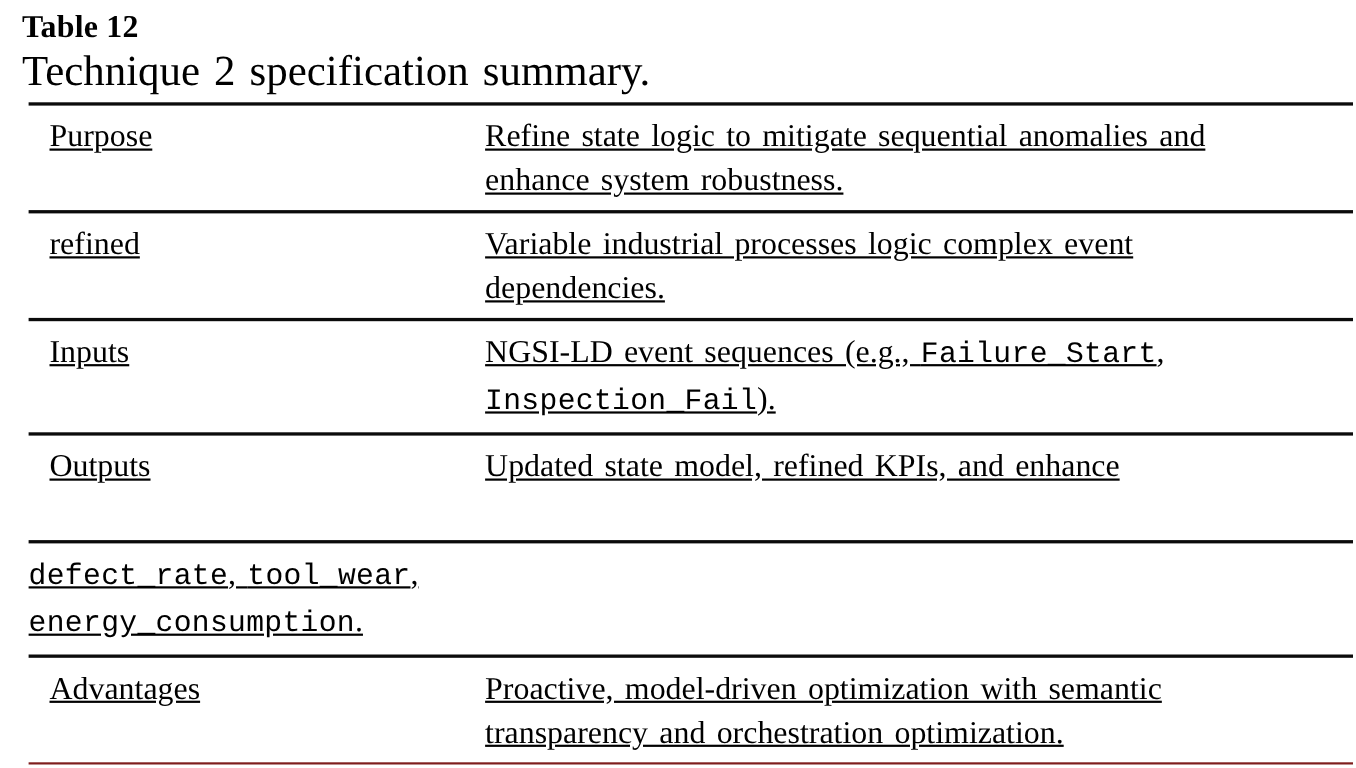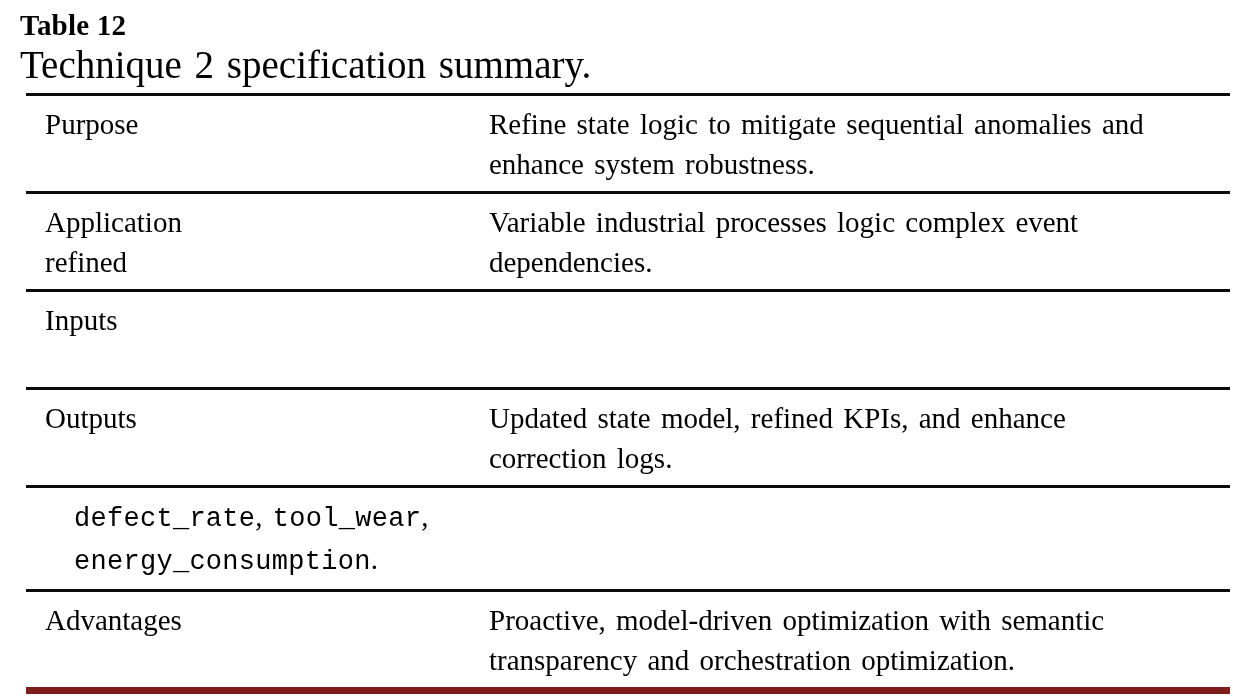--- a/index.html
+++ b/index.html
@@ -27,39 +27,39 @@
   }
   .caption {
     font-size: 39px;
     line-height: 42px;
     margin-bottom: 7px;
     word-spacing: 3px;
   }
   .spec-table {
     margin-left: 6px;
     width: 1204px;
-    border-bottom: 7px solid #7f1d1d;
+    border-bottom: 2px solid #7f1d1d;
+    text-decoration: underline;
   }
   .spec-row {
     display: flex;
     align-items: flex-start;
     border-top: 3px solid #0b0b0b;
     padding: 8px 0 7px 0;
     min-height: 80px;
   }
   .row-label {
     width: 396px;
     flex: 0 0 396px;
     padding-left: 19px;
     box-sizing: content-box;
   }
   .row-value {
     flex: 1 1 auto;
     padding-right: 6px;
-    margin-left: 48px;
   }
   .tline {
     line-height: 40px;
     word-spacing: 3px;
     white-space: pre-wrap;
   }
   .mono {
     font-family: "Liberation Mono", "DejaVu Sans Mono", monospace;
     font-size: 0.93em;
     word-spacing: 0;
@@ -79,42 +79,44 @@
             <div class="tline">Purpose</div>
           </div>
     <div class="row-value">
             <div class="tline"><span>Refine state logic to mitigate sequential anomalies and</span></div>
             <div class="tline"><span>enhance system robustness.</span></div>
           </div>
   </div>
 
   <div class="spec-row">
     <div class="row-label">
-            <div class="tline">Application</div>
             <div class="tline">refined</div>
           </div>
     <div class="row-value">
             <div class="tline"><span>Variable industrial processes logic complex event</span></div>
             <div class="tline"><span>dependencies.</span></div>
           </div>
   </div>
 
   <div class="spec-row">
     <div class="row-label">
             <div class="tline">Inputs</div>
           </div>
+    <div class="row-value">
+            <div class="tline"><span>NGSI-LD event sequences (e.g., </span><span class="mono">Failure_Start</span><span>,</span></div>
+            <div class="tline"><span class="mono">Inspection_Fail</span><span>).</span></div>
+          </div>
   </div>
 
   <div class="spec-row">
     <div class="row-label">
             <div class="tline">Outputs</div>
           </div>
     <div class="row-value">
             <div class="tline"><span>Updated state model, refined KPIs, and enhance</span></div>
-            <div class="tline"><span>correction logs.</span></div>
           </div>
   </div>
 
   <div class="spec-row">
     <div class="row-value">
             <div class="tline"><span class="mono">defect_rate</span><span>, </span><span class="mono">tool_wear</span><span>,</span></div>
             <div class="tline"><span class="mono">energy_consumption</span><span>.</span></div>
           </div>
   </div>
 

